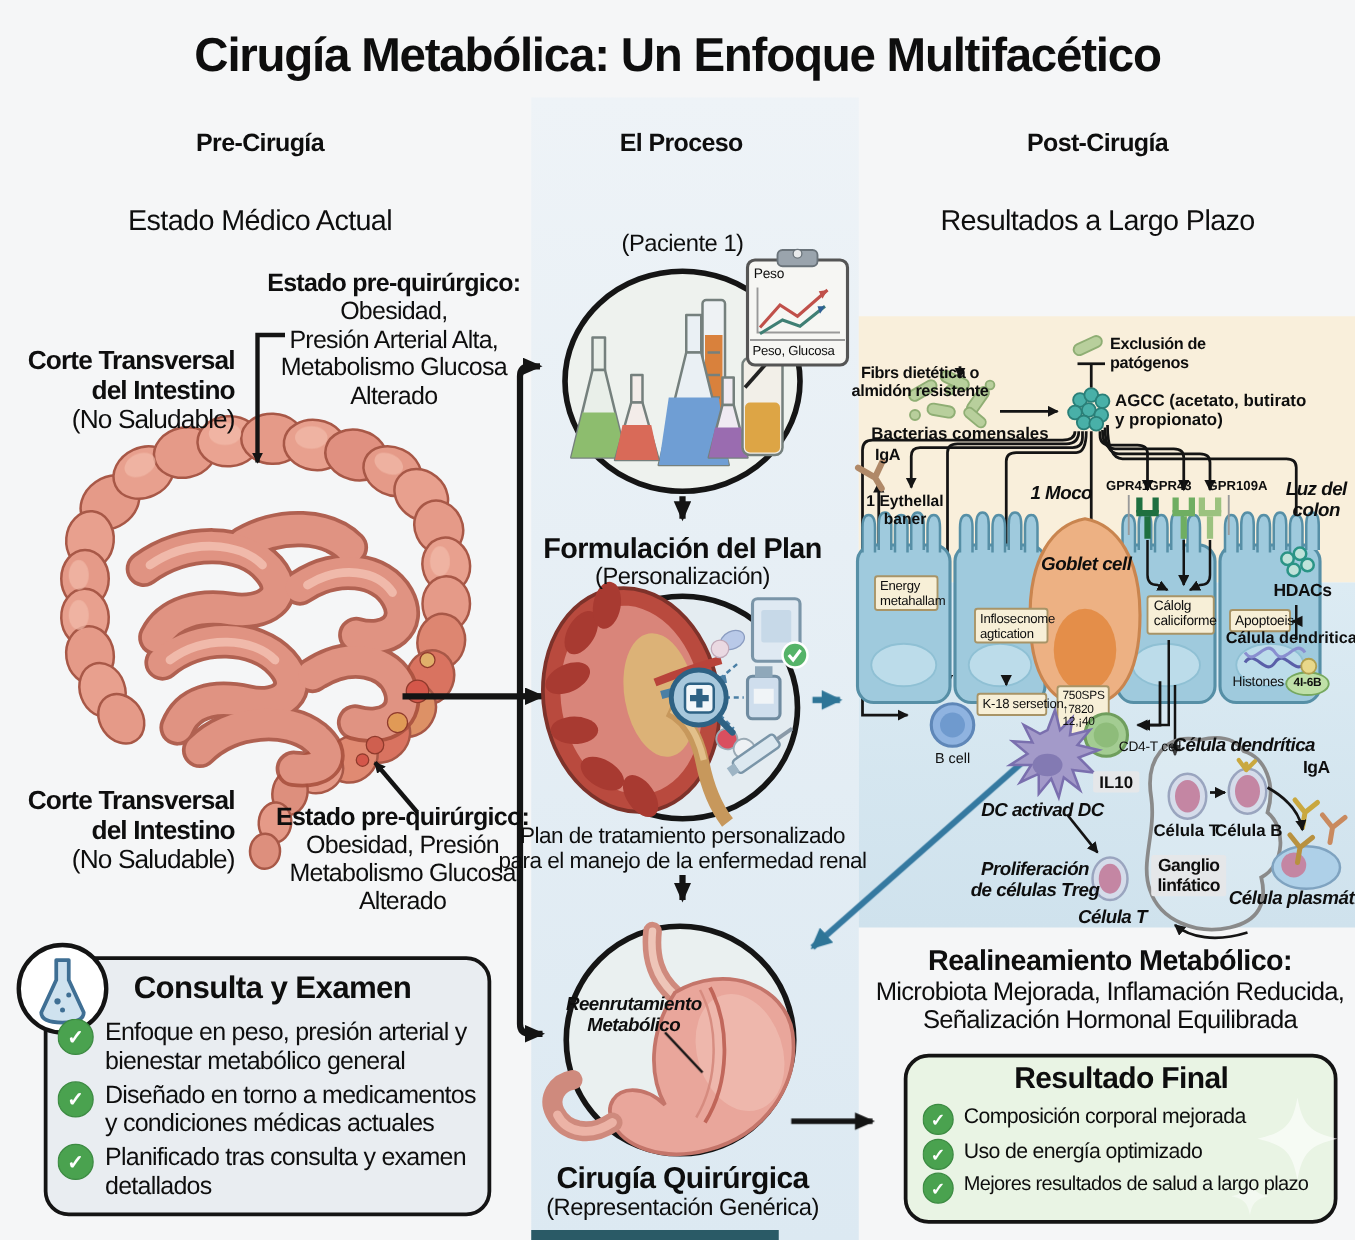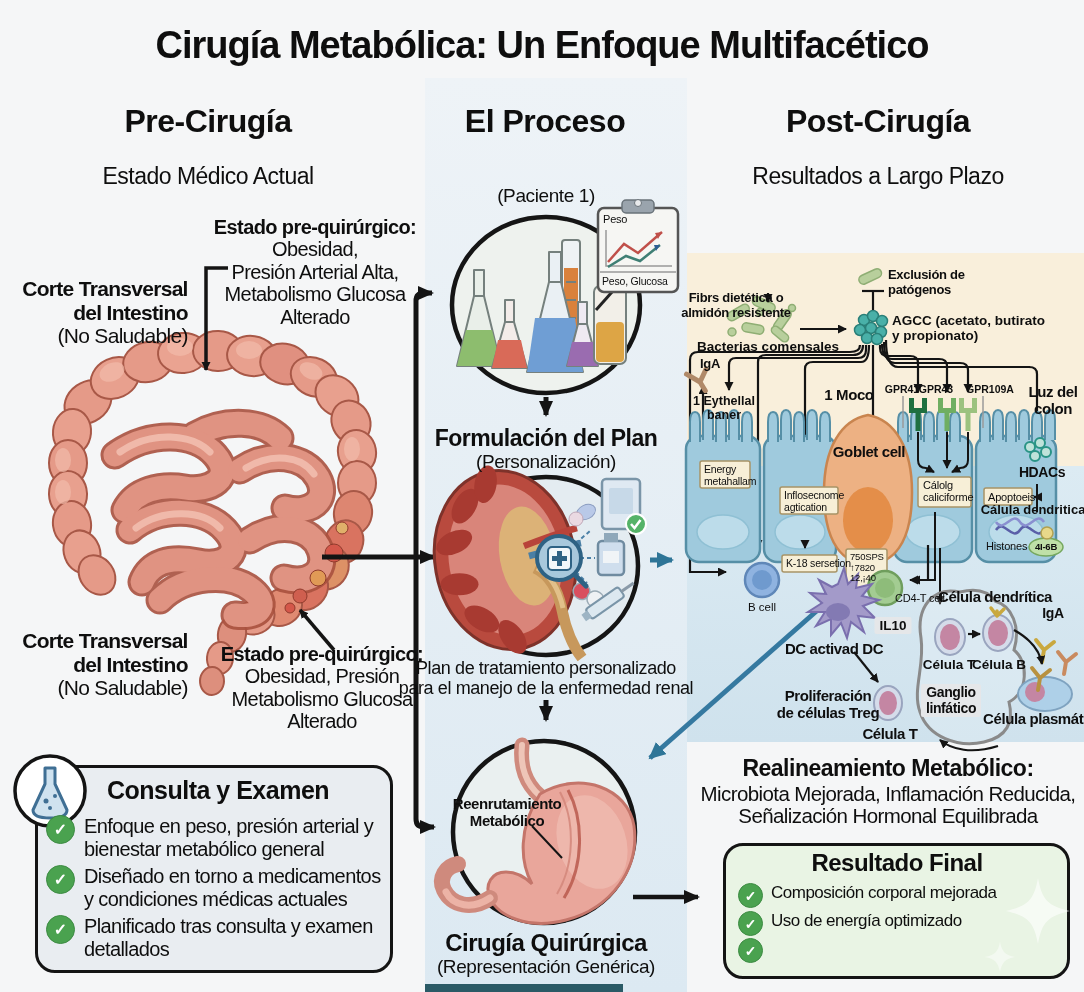--- a/index.html
+++ b/index.html
@@ -3,28 +3,28 @@
 <meta charset="utf-8">
 <style>
   html,body{margin:0;padding:0;background:#e9e9e9;}
   .stage{position:relative;width:1084px;height:992px;background:#f5f6f7;overflow:hidden;
          font-family:"Liberation Sans",sans-serif;color:#0e0e0e;}
   .panel{position:absolute;}
   .L{position:absolute;transform:translateX(-50%);text-align:center;line-height:1.12;white-space:nowrap;}
   .LL{position:absolute;text-align:left;line-height:1.12;white-space:nowrap;}
   .b{font-weight:bold;}
   .t38{font-size:38px;letter-spacing:-1px;}
-  .t30{font-size:32px;letter-spacing:-0.5px;}
+  .t30{font-size:20px;letter-spacing:-0.5px;}
   .t23{font-size:23px;letter-spacing:-0.5px;}
   .t24{font-size:24px;letter-spacing:-0.5px;}
   .t21{font-size:21px;letter-spacing:-0.7px;text-align:right;}
   .t20{font-size:20px;letter-spacing:-0.6px;}
   .t19{font-size:19px;letter-spacing:-0.4px;}
   .t18{font-size:18px;letter-spacing:-0.4px;}
-  .t15{font-size:15px;letter-spacing:-0.4px;}
+  .t15{font-size:15px;letter-spacing:-0.4px;font-style:italic;}
   .t14{font-size:14px;letter-spacing:-0.4px;}
   .t13{font-size:13px;letter-spacing:-0.3px;}
   .t11{font-size:11px;letter-spacing:-0.2px;}
   .t10{font-size:10.5px;letter-spacing:-0.2px;}
   .t9{font-size:9.5px;letter-spacing:-0.2px;}
   .box{position:absolute;border:3px solid #141414;border-radius:20px;}
   .crow{position:absolute;display:flex;align-items:flex-start;}
   .chk{flex:0 0 auto;width:27px;height:27px;border-radius:50%;background:#4aa24f;border:1px solid #3c8a42;
        color:#fff;font-size:16px;font-weight:bold;display:flex;align-items:center;justify-content:center;margin-right:9px;}
   .chk.sm{width:23px;height:23px;font-size:14px;margin-right:8px;}
@@ -532,20 +532,21 @@
   <div class="crow" style="left:738px;top:883px;">
     <span class="chk sm">✓</span>
     <span class="rtext">Composición corporal mejorada</span>
     </div>
   <div class="crow" style="left:738px;top:911px;">
     <span class="chk sm">✓</span>
     <span class="rtext">Uso de energía optimizado</span>
     </div>
   <div class="crow" style="left:738px;top:938px;">
     <span class="chk sm">✓</span>
+    <span class="rtext" style="font-size:16px;">Mejores resultados de salud a largo plazo</span>
     </div>
 
   <div class="L b t13" style="left:736px;top:263px;margin-top:28px;">
     <div>Fibrs dietética o</div>
       <div>almidón resistente</div>
     </div>
   <div class="L b" style="left:768px;top:339px;font-size:13.5px;">Bacterias comensales</div>
   <div class="LL b t13" style="left:888px;top:268px;">
     <div>Exclusión de</div>
       <div>patógenos</div>

